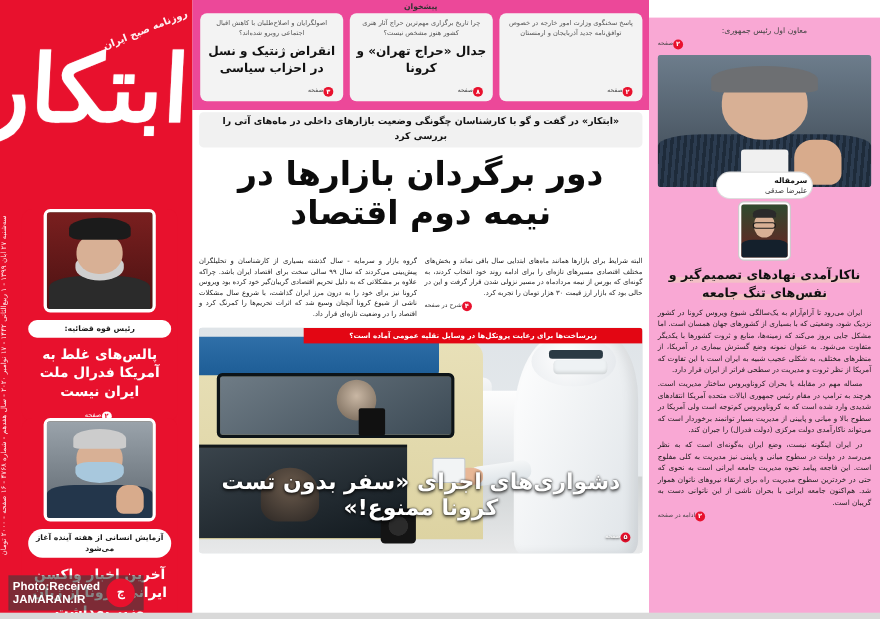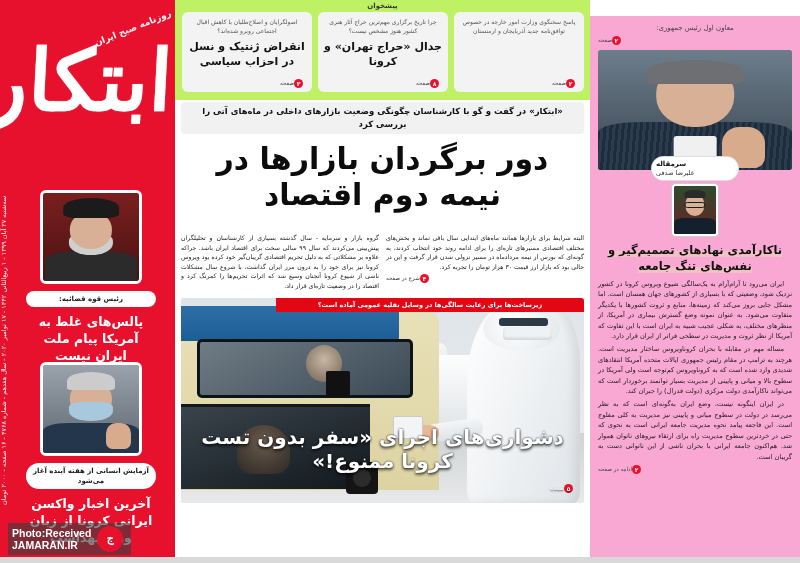--- a/index.html
+++ b/index.html
@@ -68,21 +68,21 @@
   .pagedot{
     display:inline-block;width:9px;height:9px;border-radius:50%;
     background:#fff;color:#e8112d;font-size:6px;line-height:9px;
     text-align:center;margin-right:3px;vertical-align:-1px;font-weight:700;
   }
   .pagedot.red{background:#e8112d;color:#fff;}
 
   
   .topstrip{
     position:absolute;left:175px;top:0;width:415px;height:100px;
-    background:#bef264;
+    background:#ec4899;
   }
   .peshkhan{
     position:absolute;left:50%;top:2px;transform:translateX(-50%);
     font-size:7px;font-weight:700;color:#333;letter-spacing:1px;
   }
   .tcard{
     position:absolute;top:12px;width:130px;height:80px;
     background:#f3f3f3;border-radius:6px;padding:5px 6px;
     box-sizing:border-box;text-align:center;
   }
@@ -107,21 +107,21 @@
     text-align:center;margin-top:4px;
   }
   .rc-pg{font-size:5.5px;color:#444;text-align:left;margin:4px 0 5px;}
   .rc-photo{
     width:100%;height:120px;border-radius:3px;overflow:hidden;
     position:relative;background:#8d94a1;
   }
   .edbadge{
     position:relative;margin:-13px auto 0;width:78px;
     background:#fff;border-radius:12px;padding:3px 4px;
-    text-align:left;box-shadow:0 0 0 1px #ddd;
+    text-align:right;box-shadow:0 0 0 1px #ddd;
   }
   .edbadge .t{font-size:7px;font-weight:700;color:#111;}
   .edbadge .n{font-size:6.5px;color:#333;margin-top:1px;}
   .edavatar{
     width:42px;height:48px;margin:4px auto 0;border-radius:4px;
     overflow:hidden;position:relative;background:#5b4a3c;
     border:2px solid #fff;box-shadow:0 0 0 1px #ccc;
   }
   .ed-head{
     font-size:11.5px;line-height:16px;font-weight:800;color:#111;
@@ -352,27 +352,27 @@
       <div class="side-photo">
         <div class="ph">
           <div class="p-bg-red"></div>
           <div class="p-robe"></div>
           <div class="p-beard"></div>
           <div class="p-face"></div>
           <div class="p-turban"></div>
         </div>
       </div>
       <div class="side-kicker">رئیس قوه قضائیه:</div>
-      <div class="side-head">پالس‌های غلط به آمریکا پیام ملت ایران نیست</div>
+      <div class="side-head">پالس‌های غلط به آمریکا فدرال ملت ایران نیست</div>
       <div class="side-page">
         <span class="pagedot">۲</span><span>صفحه</span>
       </div>
     </div>
 
-    <div class="side-card" style="top:362px;text-align:center;">
+    <div class="side-card" style="top:380px;text-align:center;">
       <div class="side-photo">
         <div class="ph">
           <div class="p-bg-gray"></div>
           <div class="p-suit"></div>
           <div class="p-face" style="top:18%;"></div>
           <div class="p-mask"></div>
           <div class="p-hair-gray"></div>
           <div class="p-hand"></div>
         </div>
       </div>
@@ -449,21 +449,21 @@
         <div class="driver"></div>
         <div class="lamp"></div>
         <div class="ppe"></div>
         <div class="hood"></div>
         <div class="goggles"></div>
         <div class="mask"></div>
         <div class="arm"></div>
         <div class="hand"></div>
         <div class="device"></div>
       </div>
-      <div class="redbar">زیرساخت‌ها برای رعایت سالگی‌ها در وسایل نقلیه عمومی آماده است؟</div>
+      <div class="redbar">زیرساخت‌ها برای رعایت پروتکل‌ها در وسایل نقلیه عمومی آماده است؟</div>
       <div class="photo-head">دشواری‌های اجرای «سفر بدون تست کرونا ممنوع!»</div>
       <div class="photo-pg">
         <span class="pagedot red">۵</span><span>صفحه</span>
       </div>
     </div>
   </div>
 
   <div class="rightcol">
     <div class="rc-kicker">معاون اول رئیس جمهوری:</div>
     <div class="rc-pg">

